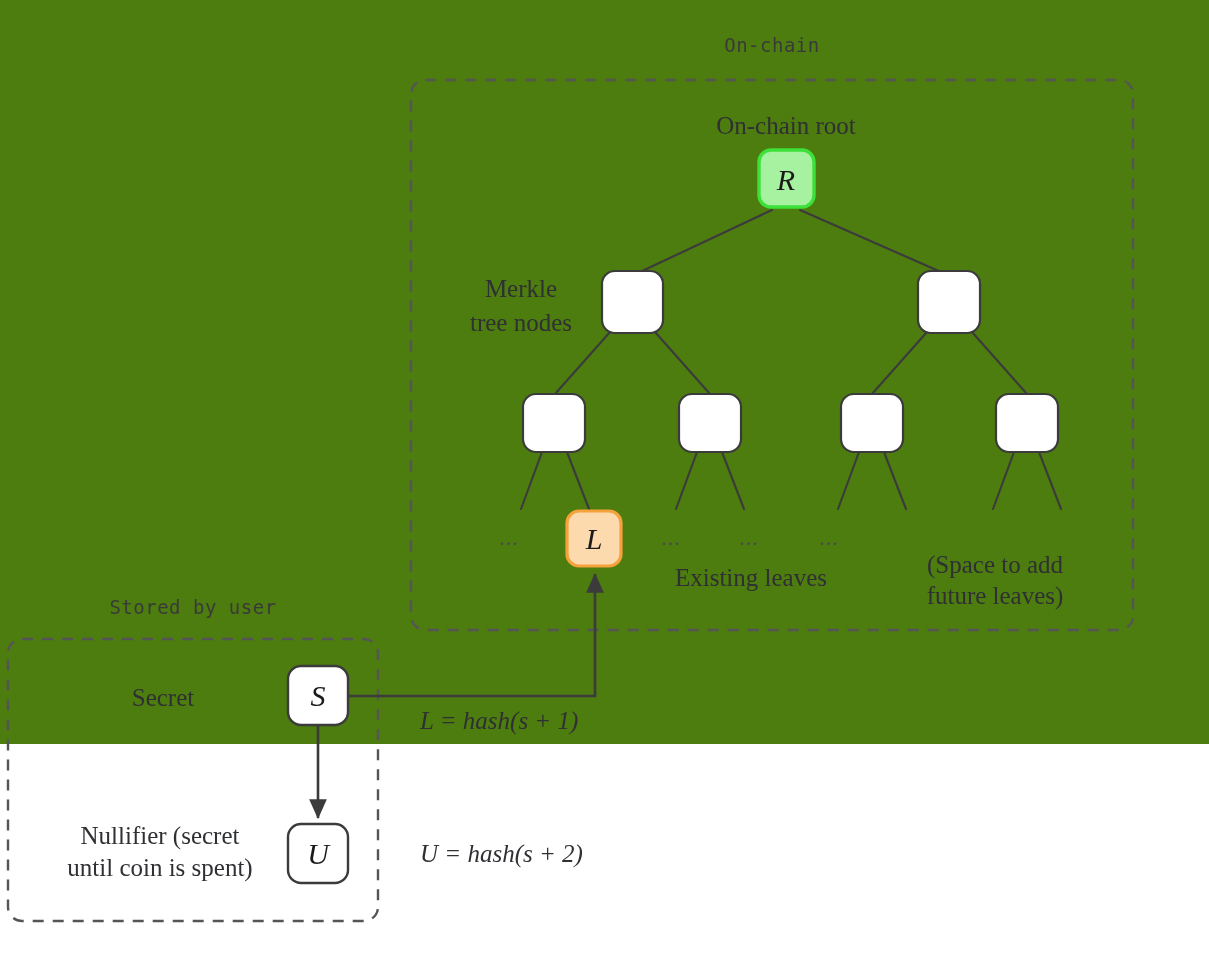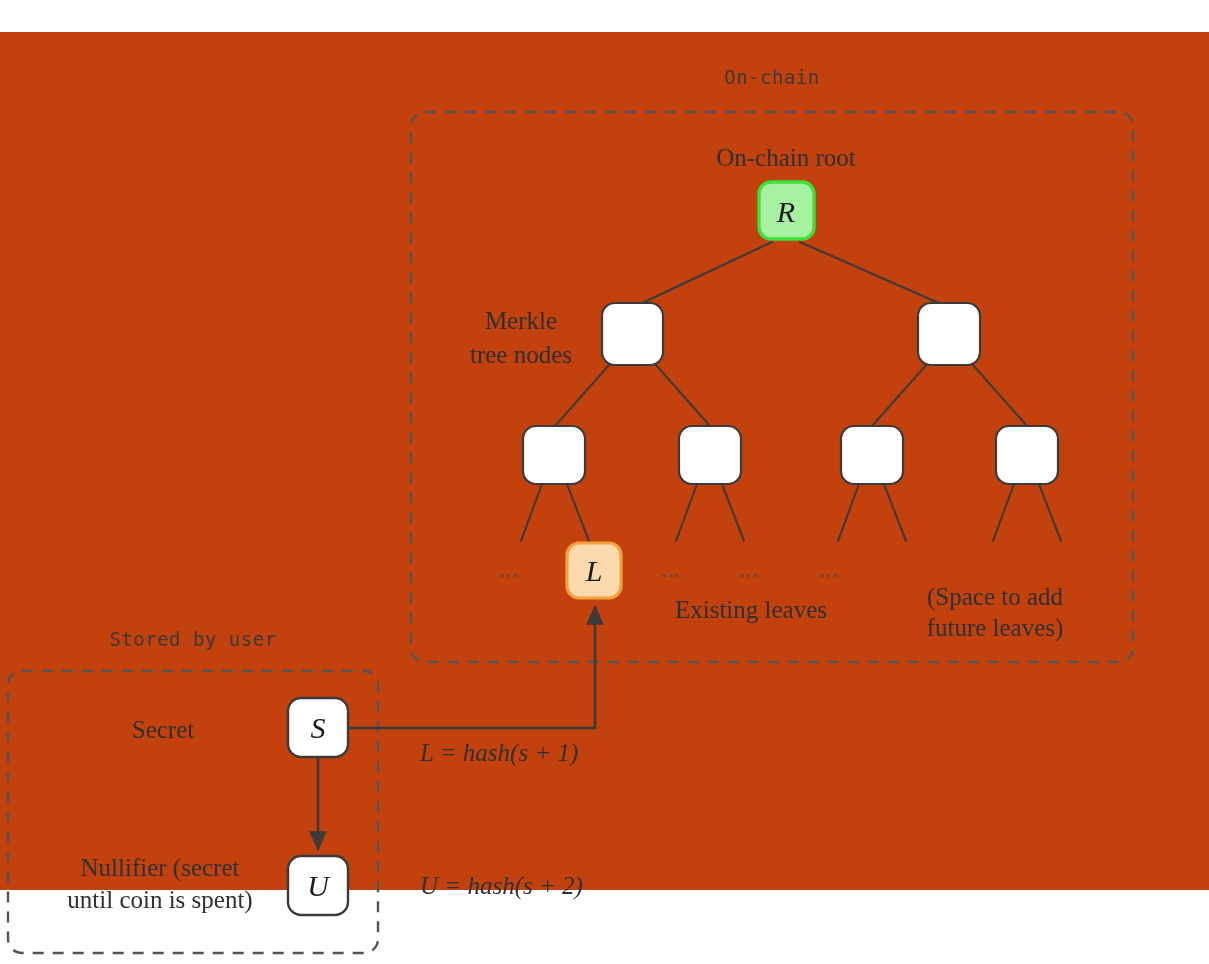--- a/index.html
+++ b/index.html
@@ -9,23 +9,22 @@
   }
   body {
     width: 1209px;
     height: 964px;
     overflow: hidden;
     font-family: "Liberation Serif", serif;
   }
   #diagram-root {
     position: relative;
     width: 1209px;
-    height: 858px;
-    background: #c2410c;
-    margin-top: 32px;
+    height: 744px;
+    background: #4d7c0f;
   }
   svg.canvas {
     position: absolute;
     top: 0;
     left: 0;
     width: 1209px;
     height: 964px;
   }
   .mono-label {
     font-family: "DejaVu Sans Mono", monospace;

